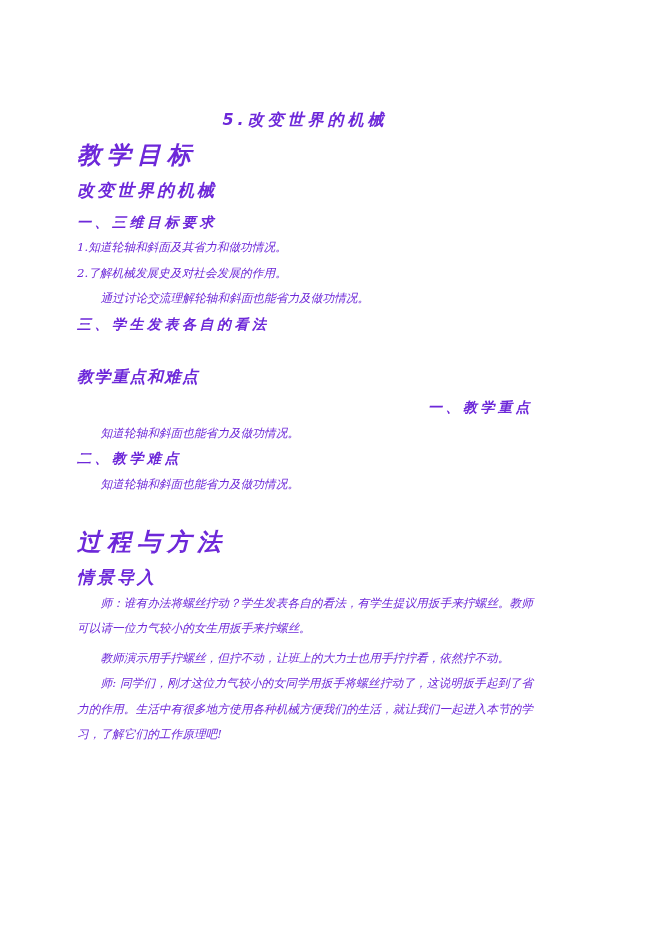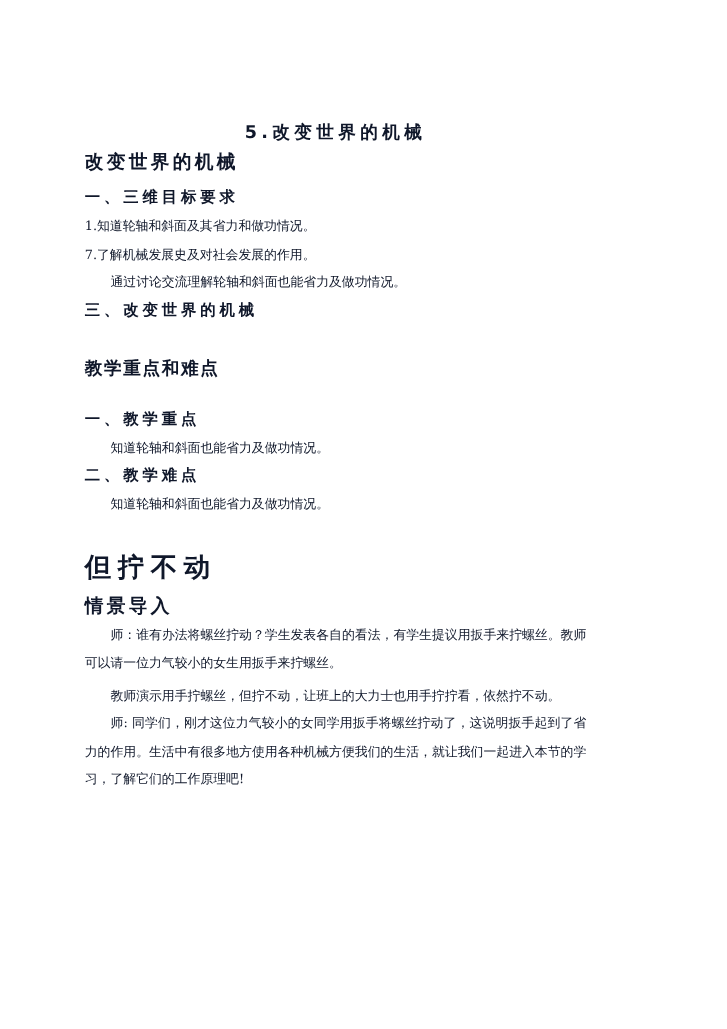--- a/index.html
+++ b/index.html
@@ -1,23 +1,24 @@
 <!DOCTYPE html>
 <html><head>
 <meta charset="utf-8">
 <style>
   html, body { margin: 0; padding: 0; background: #ffffff; }
   .page {
     width: 610px;
     height: 935px;
     background: #ffffff;
-    color: #0f172a;
+    color: #6d28d9;
     position: relative;
     overflow: hidden;
     font-family: "DejaVu Serif", serif;
+    font-style: italic;
   }
   .content {
     padding: 110px 77px 0 77px;
   }
   .doc-title {
     font-family: "DejaVu Sans", sans-serif;
     font-weight: bold;
     font-size: 16px;
     line-height: 20px;
     letter-spacing: 4px;
@@ -51,65 +52,66 @@
   }
   .h-item {
     font-family: "DejaVu Sans", sans-serif;
     font-weight: bold;
     font-size: 14px;
     line-height: 25.5px;
     letter-spacing: 3.5px;
     margin: 0;
   }
   .h-item.mt6 { margin-top: 6px; }
-  .h-item.mt4 { margin-top: 20px; }
+  .h-item.mt4 { margin-top: 4px; text-align: right; }
   .para {
     font-family: "DejaVu Serif", serif;
     font-size: 11.7px;
     line-height: 25.5px;
     margin: 0;
     text-align: justify;
   }
   .para.indent { text-indent: 2em; }
   .para.mt4 { margin-top: 4px; }
 </style>
 </head>
 <body>
 
 <div class="page">
   <div class="content">
 
     <div class="doc-title">5.改变世界的机械</div>
 
+    <div class="h-large">教学目标</div>
 
     <div class="h-sub">改变世界的机械</div>
 
     <div class="h-item mt6">一、三维目标要求</div>
 
     <p class="para">1.知道轮轴和斜面及其省力和做功情况。</p>
 
-    <p class="para">7.了解机械发展史及对社会发展的作用。</p>
+    <p class="para">2.了解机械发展史及对社会发展的作用。</p>
 
 
     <p class="para indent">通过讨论交流理解轮轴和斜面也能省力及做功情况。</p>
 
-    <div class="h-item">三、改变世界的机械</div>
+    <div class="h-item">三、学生发表各自的看法</div>
 
 
     <div class="h-medium">教学重点和难点</div>
 
     <div class="h-item mt4">一、教学重点</div>
 
     <p class="para indent">知道轮轴和斜面也能省力及做功情况。</p>
 
     <div class="h-item">二、教学难点</div>
 
     <p class="para indent">知道轮轴和斜面也能省力及做功情况。</p>
 
-    <div class="h-large second">但拧不动</div>
+    <div class="h-large second">过程与方法</div>
 
     <div class="h-sub">情景导入</div>
 
     <p class="para indent">师：谁有办法将螺丝拧动？学生发表各自的看法，有学生提议用扳手来拧螺丝。教师可以请一位力气较小的女生用扳手来拧螺丝。</p>
 
     <p class="para indent mt4">教师演示用手拧螺丝，但拧不动，让班上的大力士也用手拧拧看，依然拧不动。</p>
 
     <p class="para indent">师: 同学们，刚才这位力气较小的女同学用扳手将螺丝拧动了，这说明扳手起到了省力的作用。生活中有很多地方使用各种机械方便我们的生活，就让我们一起进入本节的学习，了解它们的工作原理吧!</p>
 
   </div>

